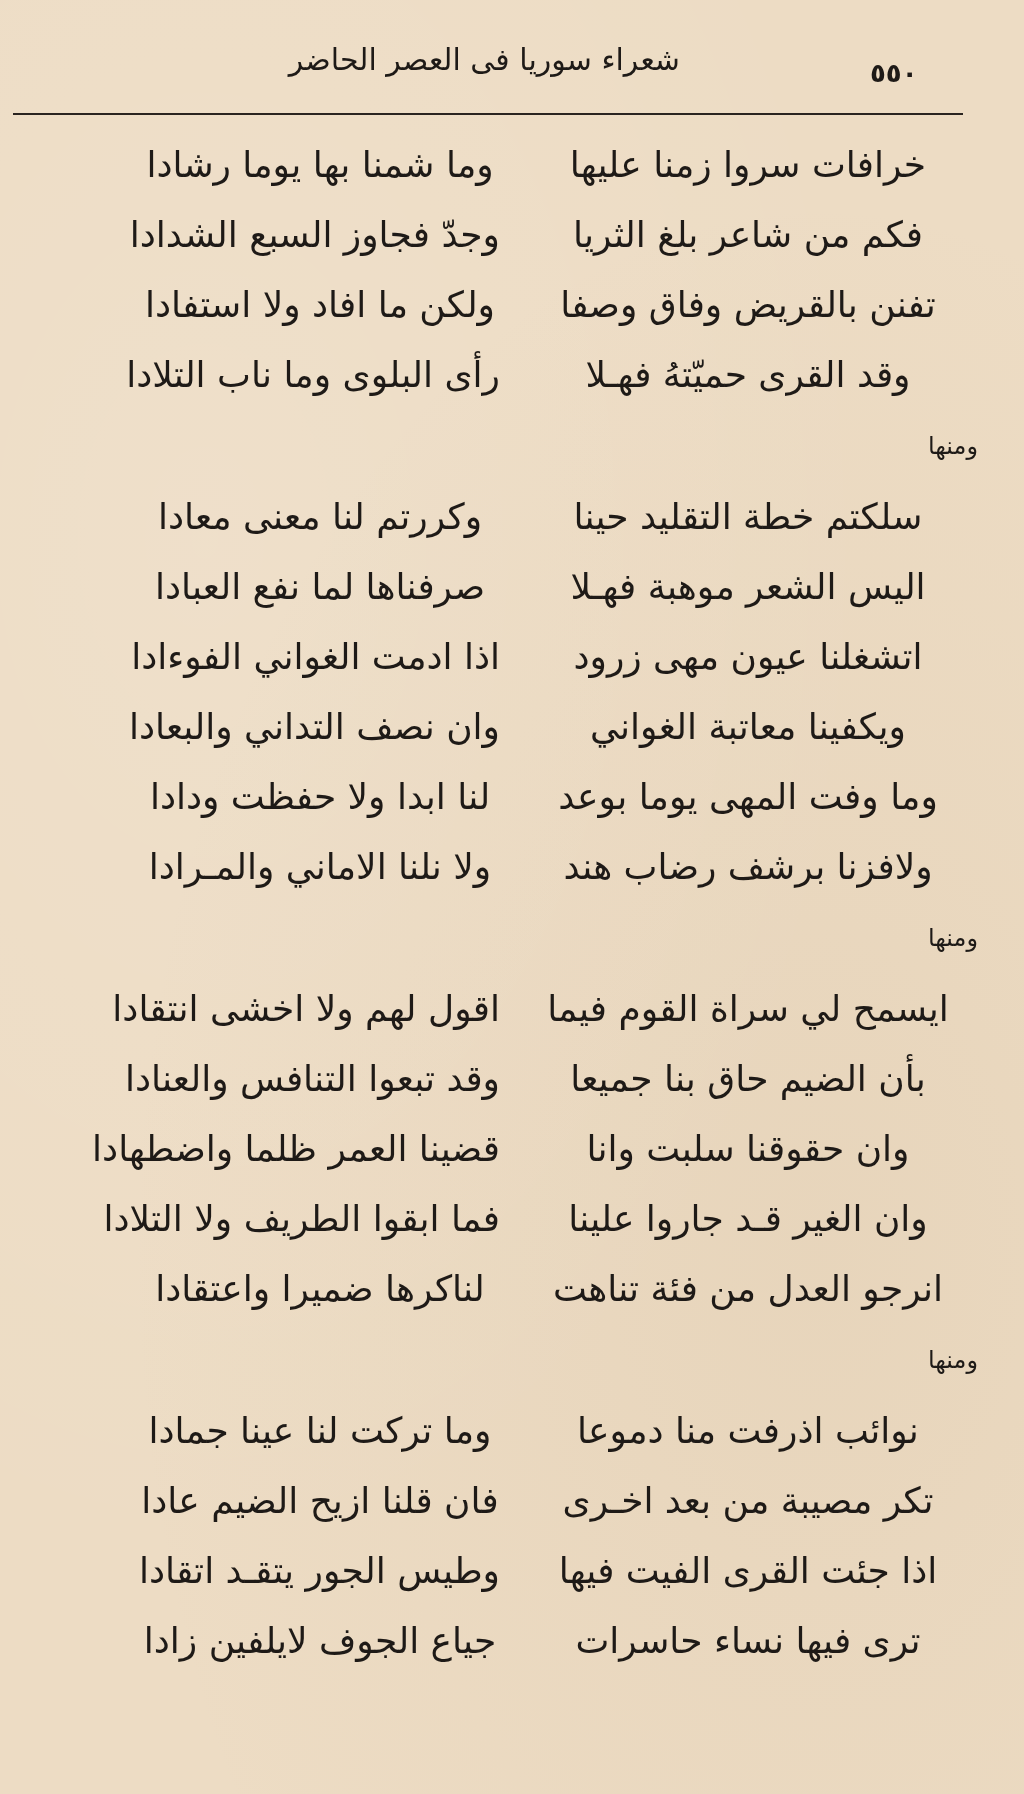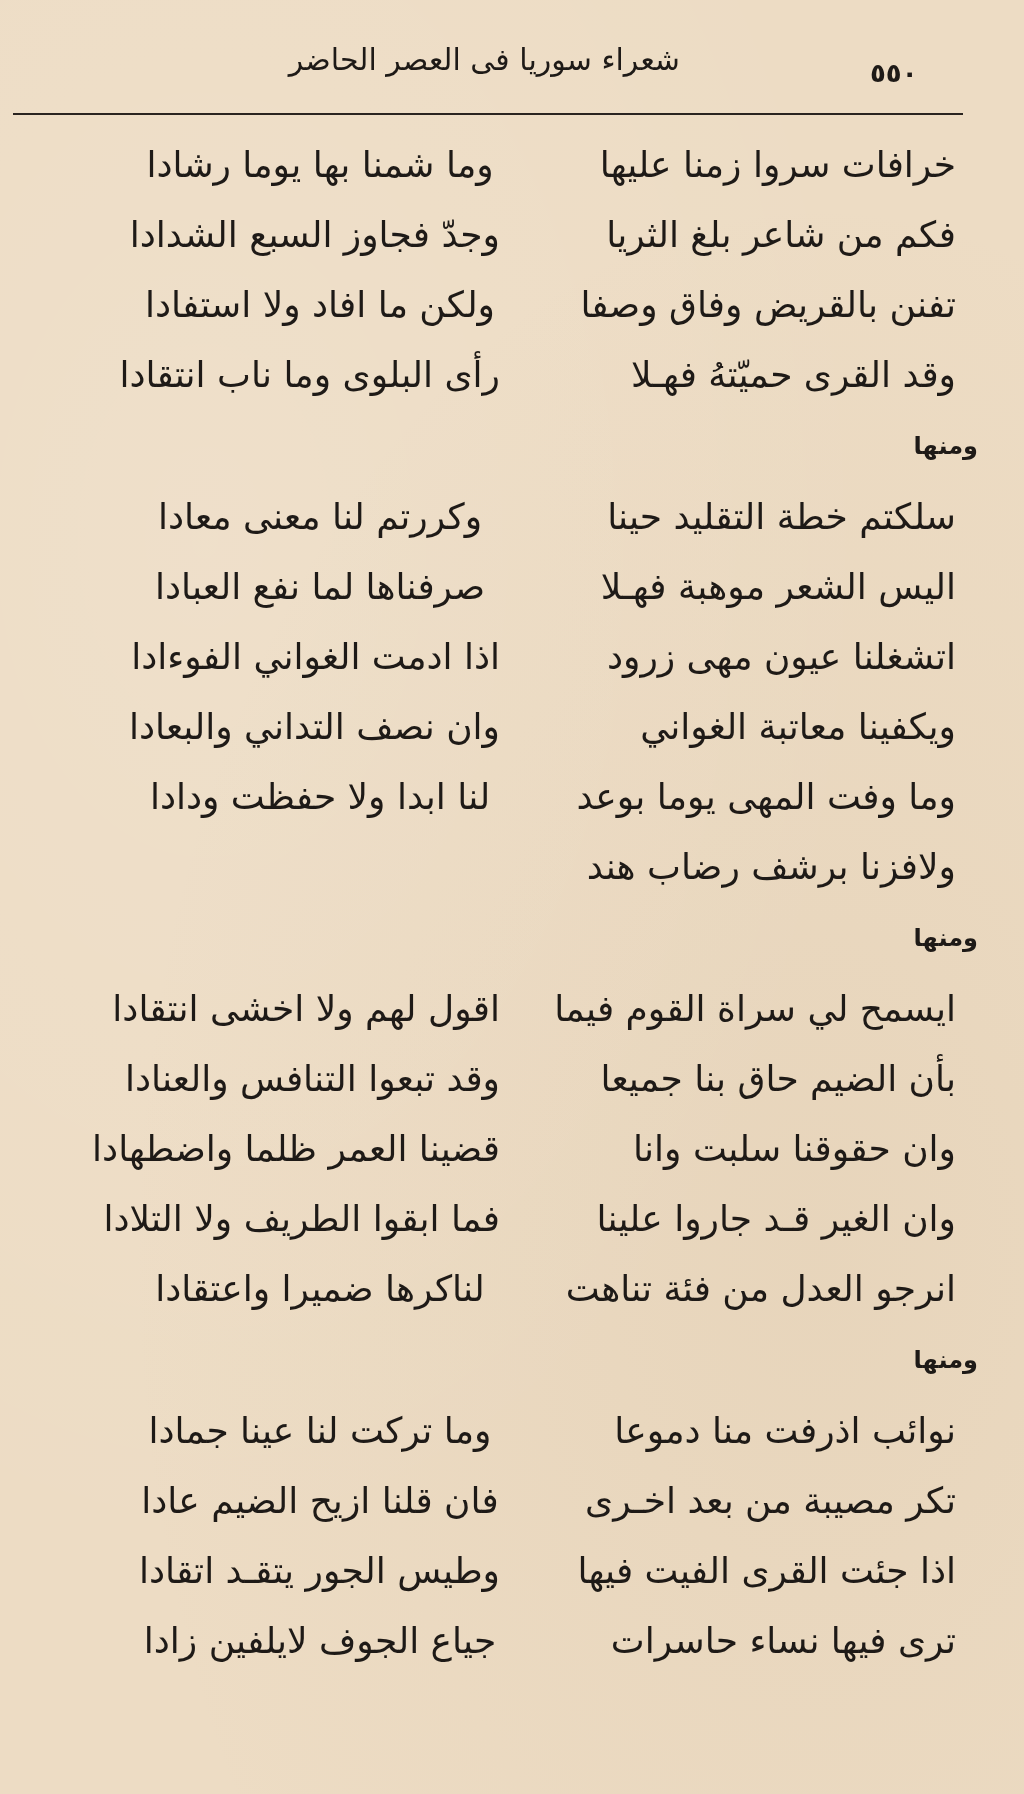--- a/index.html
+++ b/index.html
@@ -67,38 +67,37 @@
     .verse {
       display: flex;
       flex-direction: row;
       height: 70px;
       align-items: center;
       font-size: 36px;
       line-height: 1;
     }
     .hemistich {
       width: 430px;
-      text-align: right;
+      text-align: center;
       white-space: nowrap;
       padding-right: 14px;
       box-sizing: border-box;
     }
     .hemistich.second {
       width: 400px;
       padding-right: 40px;
       text-align: center;
     }
     .section-label {
       height: 72px;
       display: flex;
       align-items: center;
       font-size: 24px;
       padding-right: 0;
       margin-right: -8px;
-      font-weight: bold;
     }
   </style>
 </head>
 <body>
 
 <div class="page">
 
   <div class="running-head">
     <span class="book-title">شعراء سوريا فى العصر الحاضر</span>
     <span class="page-number">٥٥٠</span>
@@ -114,21 +113,21 @@
     <div class="verse">
       <span class="hemistich">فكم من شاعر بلغ الثريا</span>
       <span class="hemistich second">وجدّ فجاوز السبع الشدادا</span>
     </div>
     <div class="verse">
       <span class="hemistich">تفنن بالقريض وفاق وصفا</span>
       <span class="hemistich second">ولكن ما افاد ولا استفادا</span>
     </div>
     <div class="verse">
       <span class="hemistich">وقد القرى حميّتهُ فهـلا</span>
-      <span class="hemistich second">رأى البلوى وما ناب انتقادا</span>
+      <span class="hemistich second">رأى البلوى وما ناب التلادا</span>
     </div>
 
     <div class="section-label">ومنها</div>
     <div class="verse">
       <span class="hemistich">سلكتم خطة التقليد حينا</span>
       <span class="hemistich second">وكررتم لنا معنى معادا</span>
     </div>
     <div class="verse">
       <span class="hemistich">اليس الشعر موهبة فهـلا</span>
       <span class="hemistich second">صرفناها لما نفع العبادا</span>
@@ -140,20 +139,21 @@
     <div class="verse">
       <span class="hemistich">ويكفينا معاتبة الغواني</span>
       <span class="hemistich second">وان نصف التداني والبعادا</span>
     </div>
     <div class="verse">
       <span class="hemistich">وما وفت المهى يوما بوعد</span>
       <span class="hemistich second">لنا ابدا ولا حفظت ودادا</span>
     </div>
     <div class="verse">
       <span class="hemistich">ولافزنا برشف رضاب هند</span>
+      <span class="hemistich second">ولا نلنا الاماني والمـرادا</span>
     </div>
 
     <div class="section-label">ومنها</div>
     <div class="verse">
       <span class="hemistich">ايسمح لي سراة القوم فيما</span>
       <span class="hemistich second">اقول لهم ولا اخشى انتقادا</span>
     </div>
     <div class="verse">
       <span class="hemistich">بأن الضيم حاق بنا جميعا</span>
       <span class="hemistich second">وقد تبعوا التنافس والعنادا</span>

